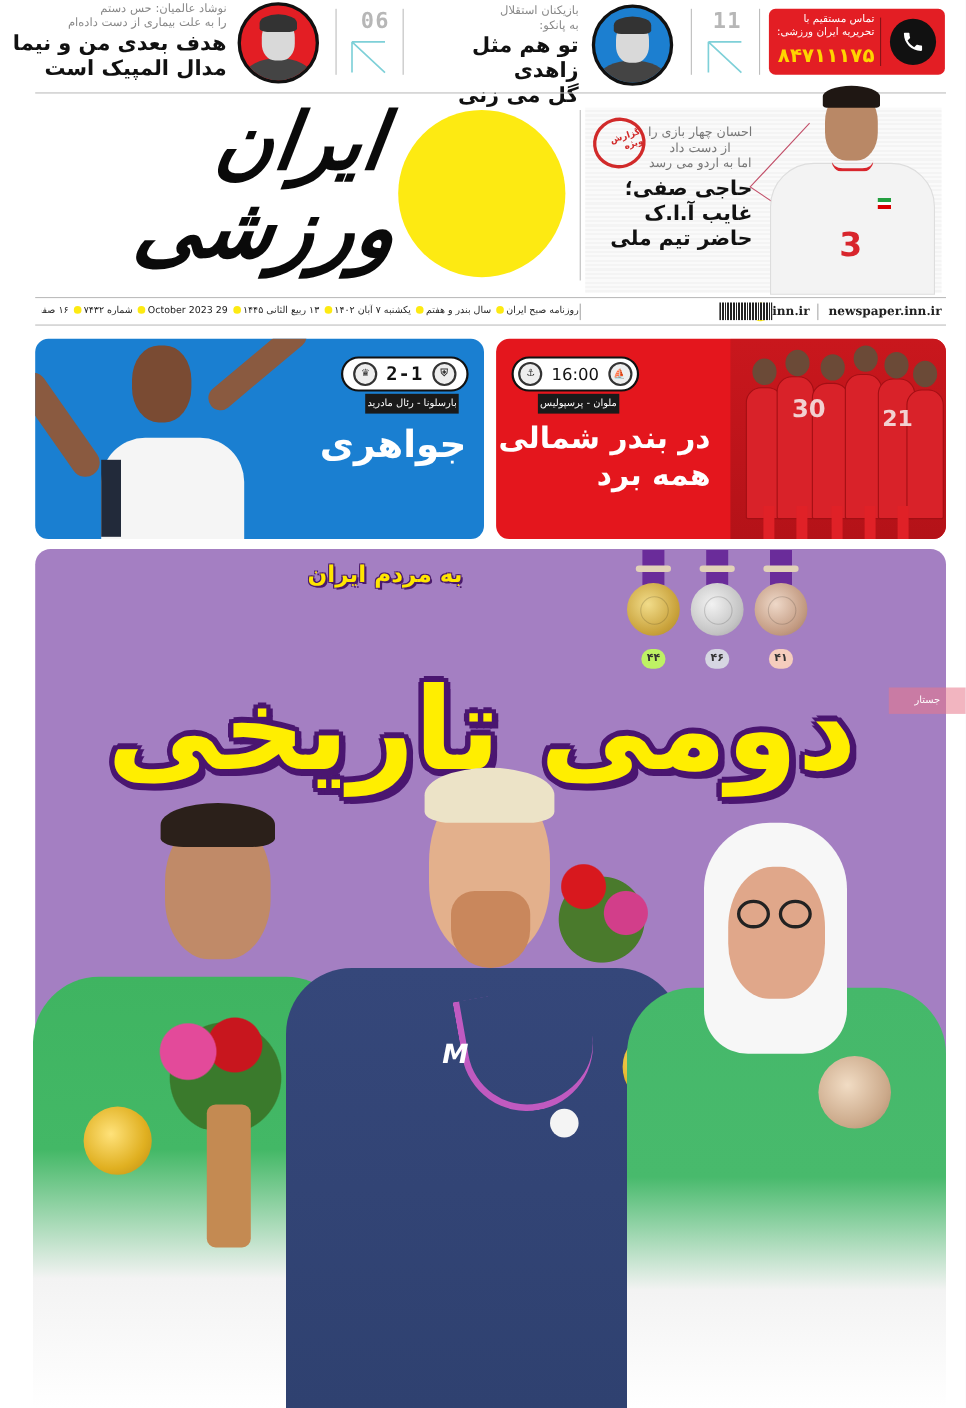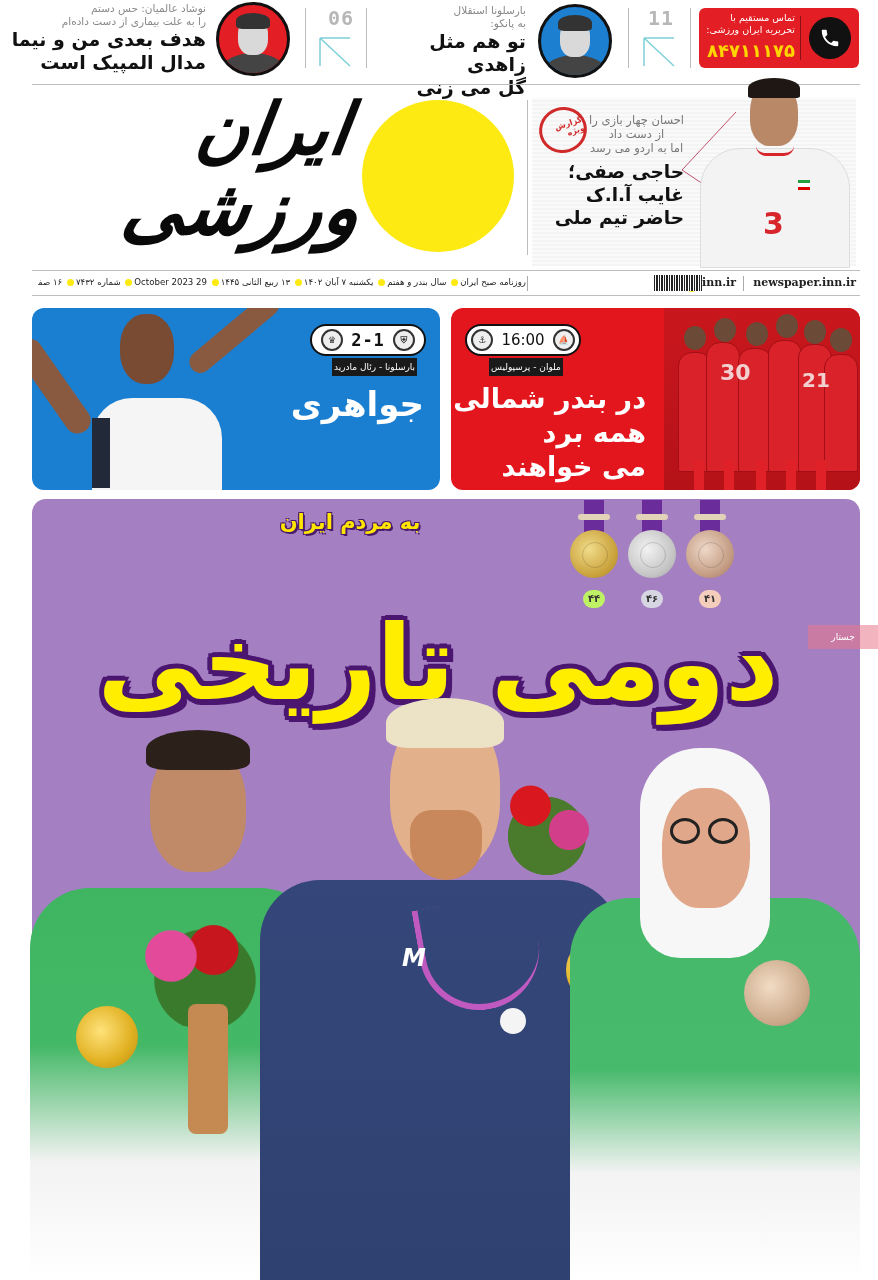--- a/index.html
+++ b/index.html
@@ -122,21 +122,21 @@
   <path d="M2 2 L32 2 M2 2 L2 30 M2 2 L32 30" stroke="#7ed0d8" stroke-width="1.5" fill="none"></path>
 </svg>
 <div class="vsep" style="left:628px; top:8px; height:60px;"></div>
 
 <div class="avatar blue" style="left:538px; top:4px;">
   <div class="body"></div>
     <div class="face"></div>
     <div class="hair"></div>
 </div>
 <div class="teaser" style="right:352px; top:4px; width:120px;">
-  <div class="kicker">بارسلونا استقلال</div>
+  <div class="kicker">بازیکنان استقلال</div>
   <div class="kicker">به پانکو:</div>
   <div class="head">تو هم مثل زاهدی</div>
   <div class="head">گل می زنی</div>
 </div>
 
 <div class="vsep" style="left:366px; top:8px; height:60px;"></div>
 <div class="page-num" style="left:328px; top:6px;">06</div>
 <svg class="corner-arrow" style="left:318px; top:36px;" viewBox="0 0 34 32">
   <path d="M2 2 L32 2 M2 2 L2 30 M2 2 L32 30" stroke="#7ed0d8" stroke-width="1.5" fill="none"></path>
 </svg>
@@ -231,21 +231,20 @@
   </div>
   <div class="pill" style="left:14px; top:16px; width:116px;">
     <span class="badge-crest">⚓</span>
     <span style="font-size:15px; font-weight:normal; color:#111;">16:00</span>
     <span class="badge-crest">⛵</span>
   </div>
   <div class="fixture-label" style="left:38px; top:50px;">ملوان - پرسپولیس</div>
   <div class="promo-head" style="right:214px; top:74px; font-size:27px; line-height:34px;">
     <div>در بندر شمالی</div>
     <div>همه برد</div>
-    <div>می خواهند</div>
   </div>
 </div>
 
 <div class="promo blue">
   <div class="bellingham">
     <div class="arm-l"></div>
     <div class="arm-r"></div>
     <div class="torso"></div>
     <div class="stripe"></div>
     <div class="head"></div>

